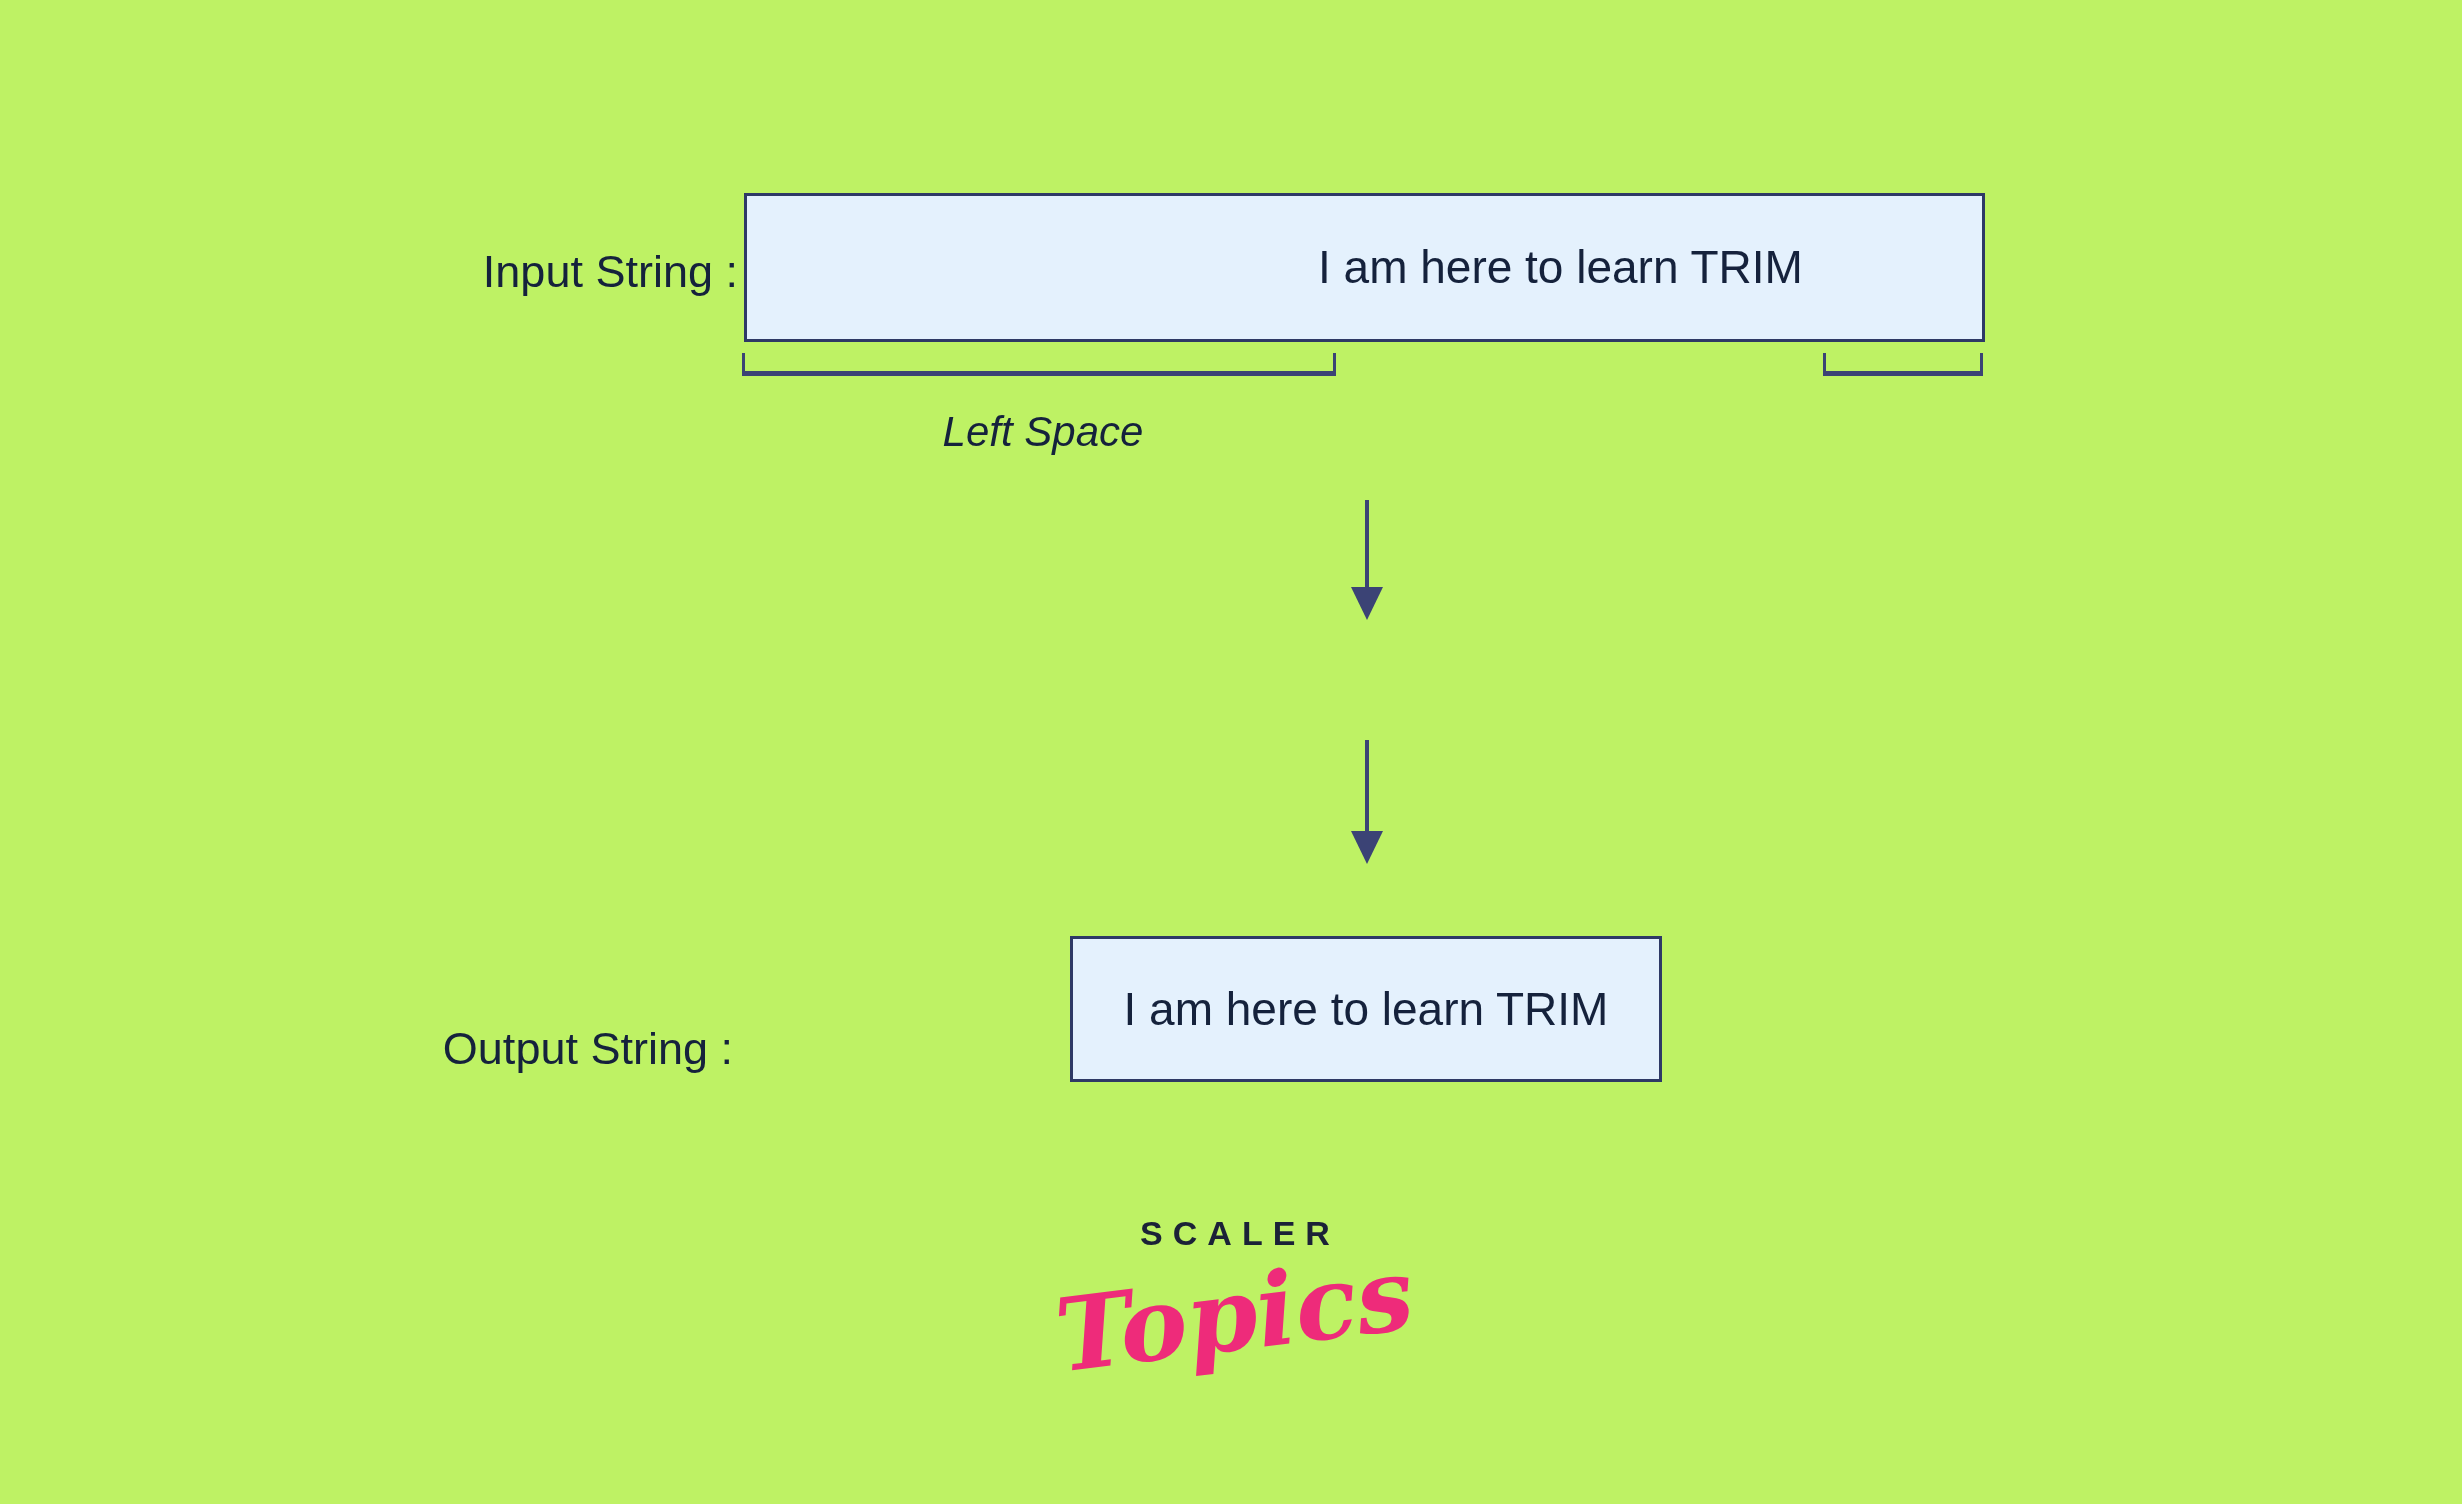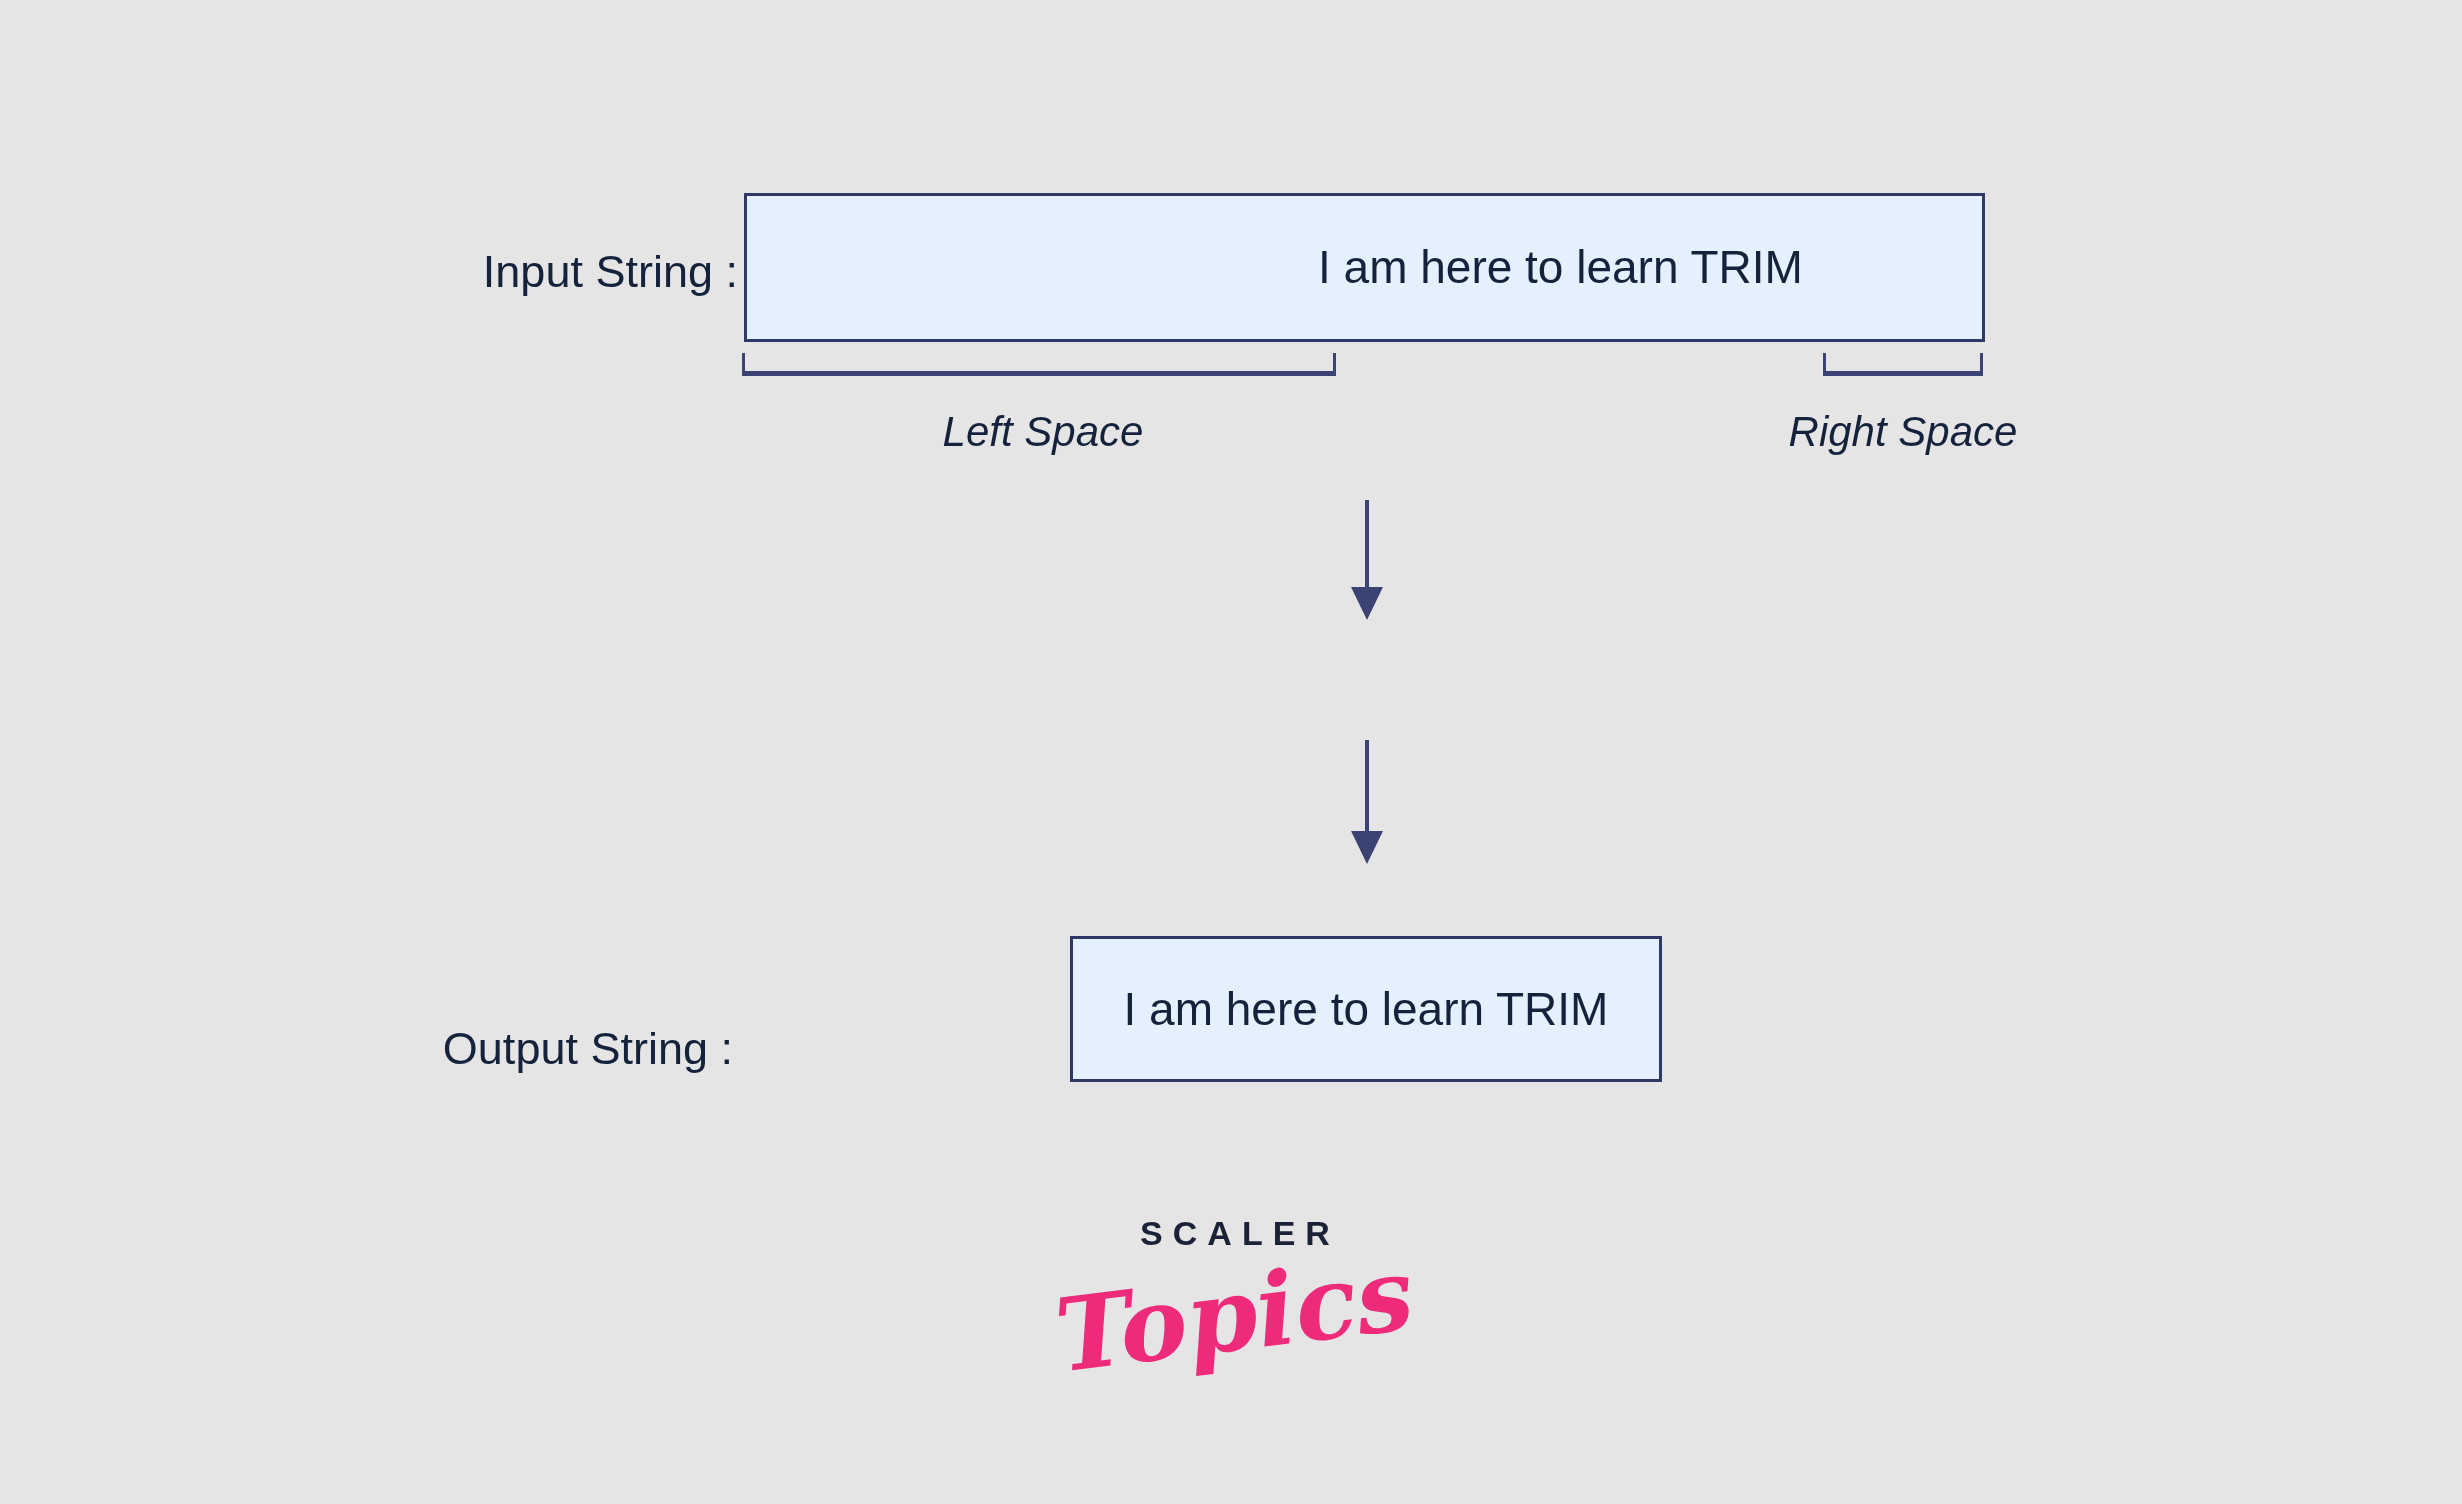--- a/index.html
+++ b/index.html
@@ -1,20 +1,20 @@
 <!DOCTYPE html>
 <html style="--box_fill: #e4f1fd; --box_border: #2e3966; --text: #15223c; --accent: #3b4375; --brand_navy: #1b2237; --brand_pink: #ee2b7a;font-size:11.6px"><head>
 <meta charset="utf-8">
 <style>
   html,body { margin:0; padding:0; background:#ffffff; }
   .canvas {
     position: relative;
     width: 2462px;
     height: 1504px;
-    background: #e5e5e5;
+    background: #bef264;
     font-family: "Liberation Sans", sans-serif;
     color: var(--text, #15223c);
     overflow: hidden;
   }
   .abs { position: absolute; }
 
   
   .row-label {
     font-size: 45px;
     line-height: 54px;
@@ -121,21 +121,20 @@
   <div class="abs row-label input-label">Input String :</div>
 
   <div class="abs sbox input-box">
     <span class="box-text">I am here to learn TRIM</span>
   </div>
 
   <div class="abs bracket bracket-left"></div>
   <div class="abs bracket bracket-right"></div>
 
   <div class="abs space-label space-left">Left Space</div>
-  <div class="abs space-label space-right">Right Space</div>
 
   <div class="abs arrow-shaft shaft-1"></div>
   <div class="abs arrow-head head-1"></div>
 
 
   <div class="abs arrow-shaft shaft-2"></div>
   <div class="abs arrow-head head-2"></div>
 
   <div class="abs row-label output-label">Output String :</div>
 

